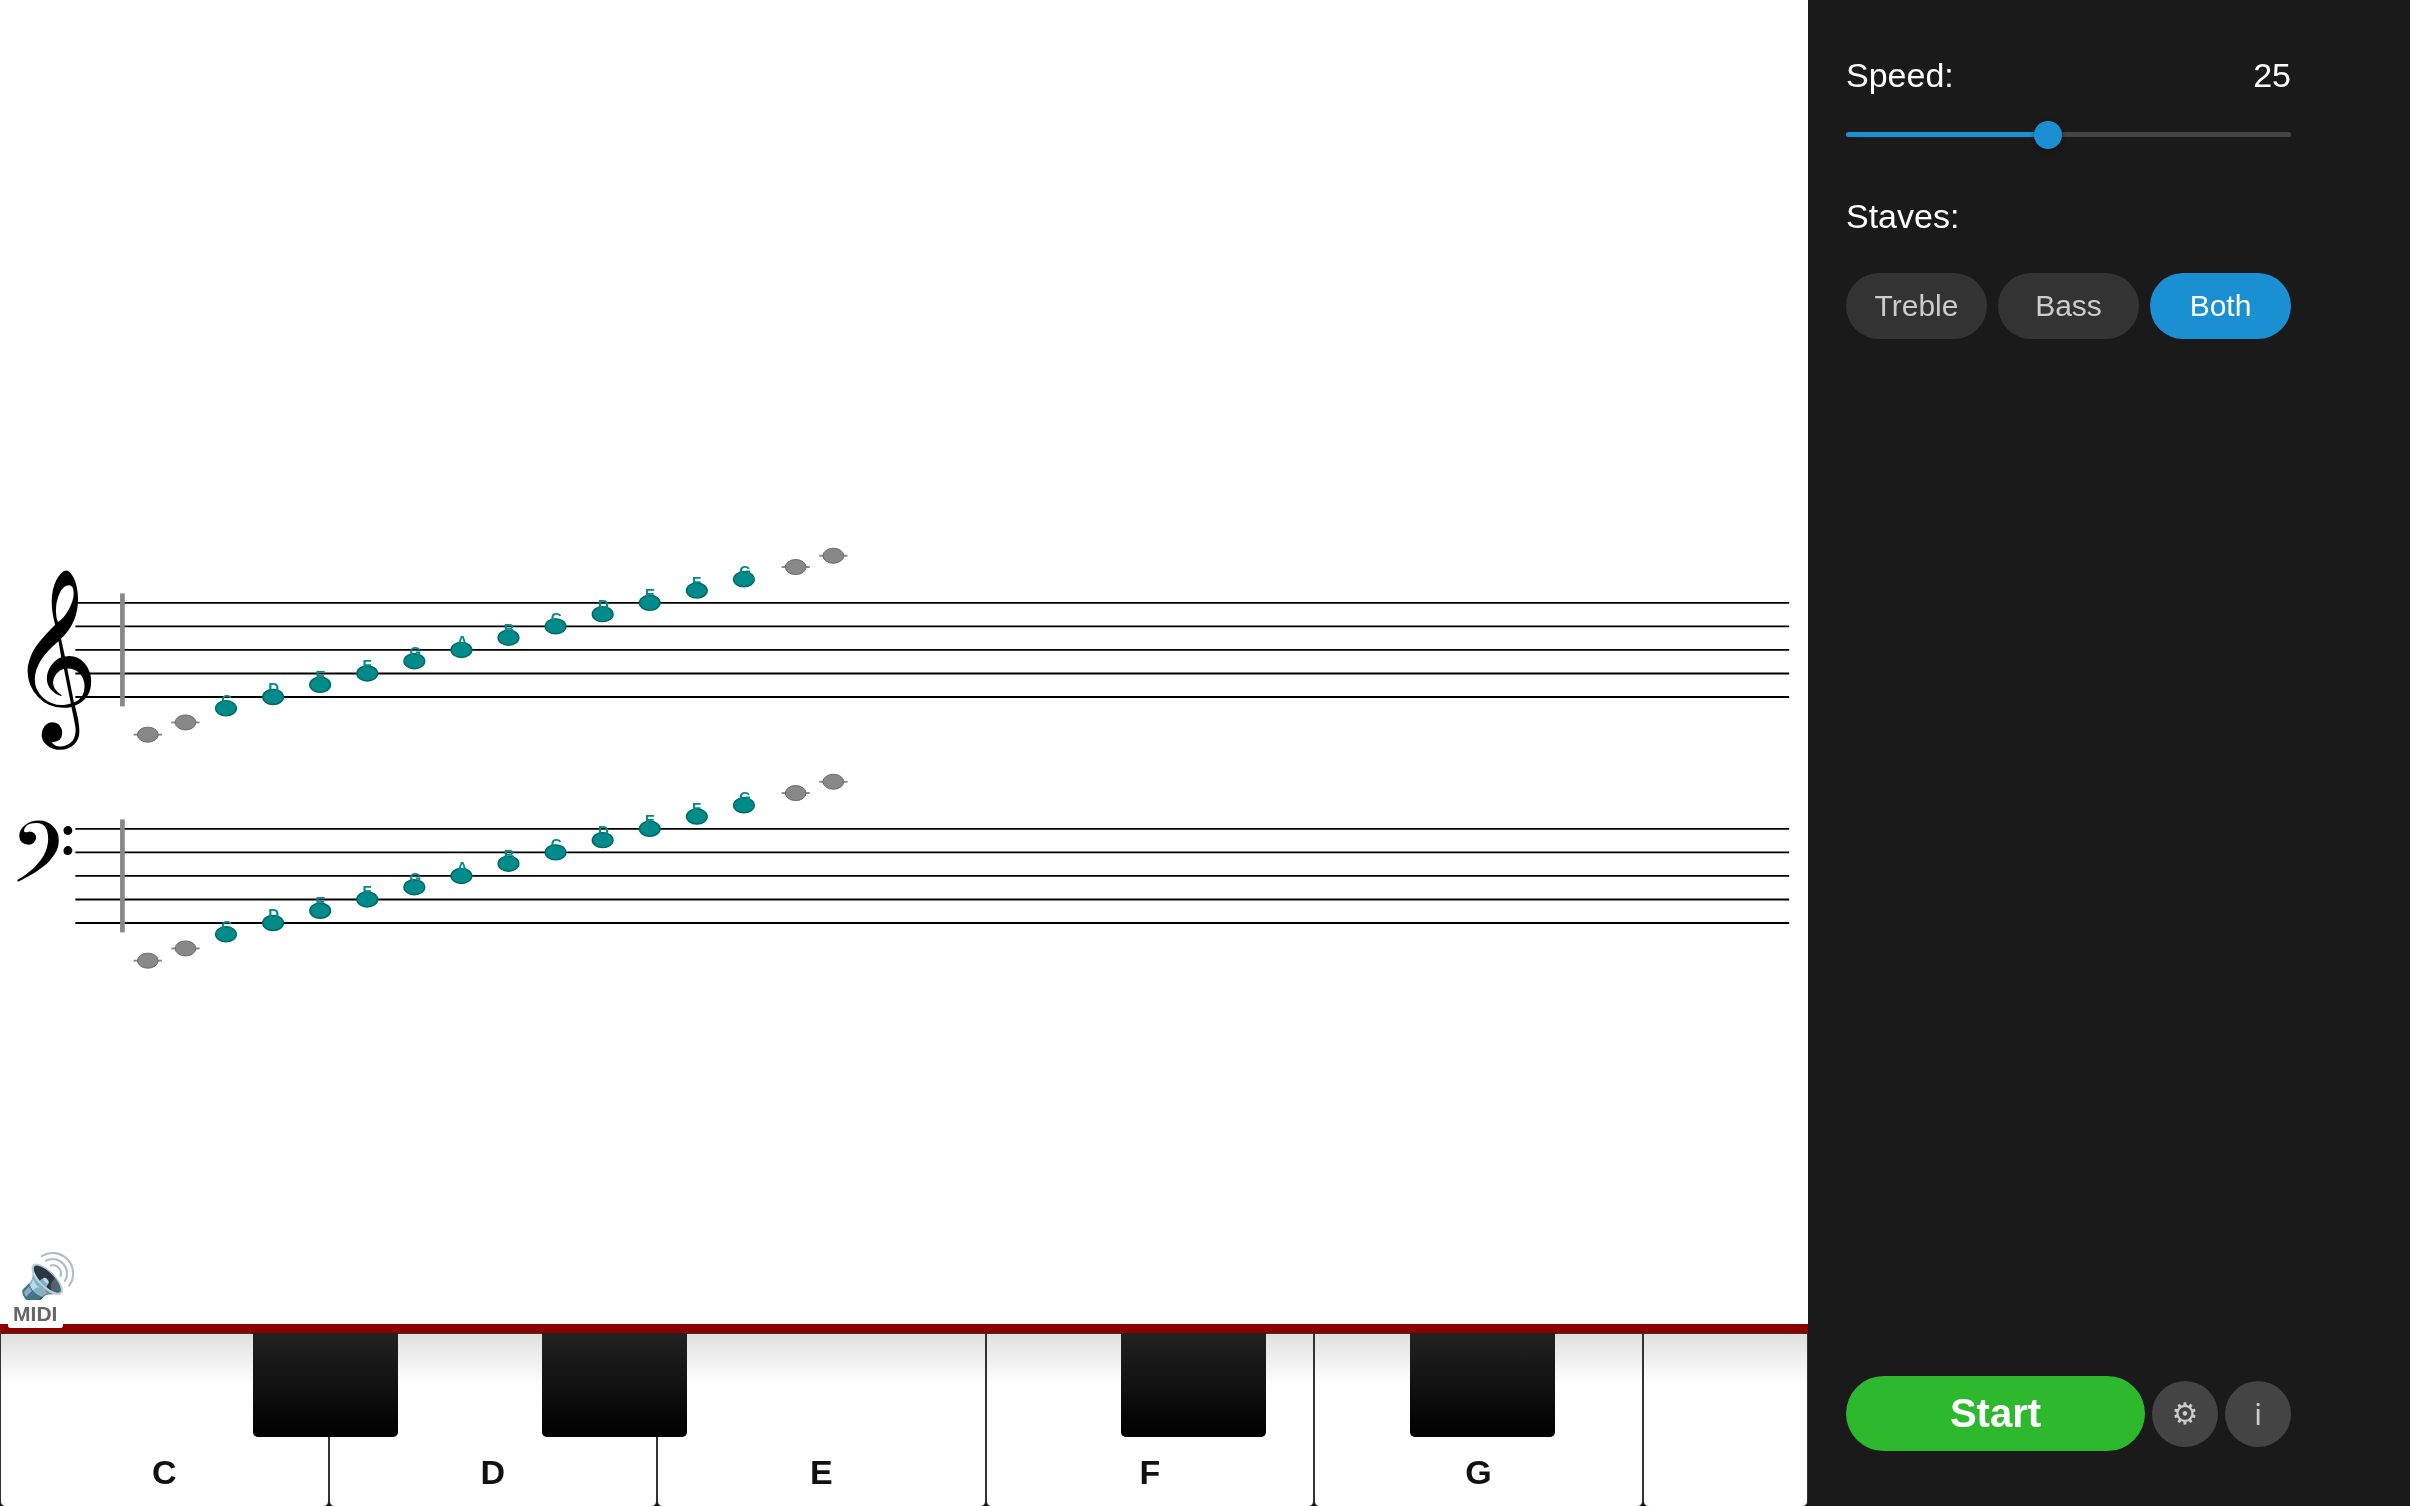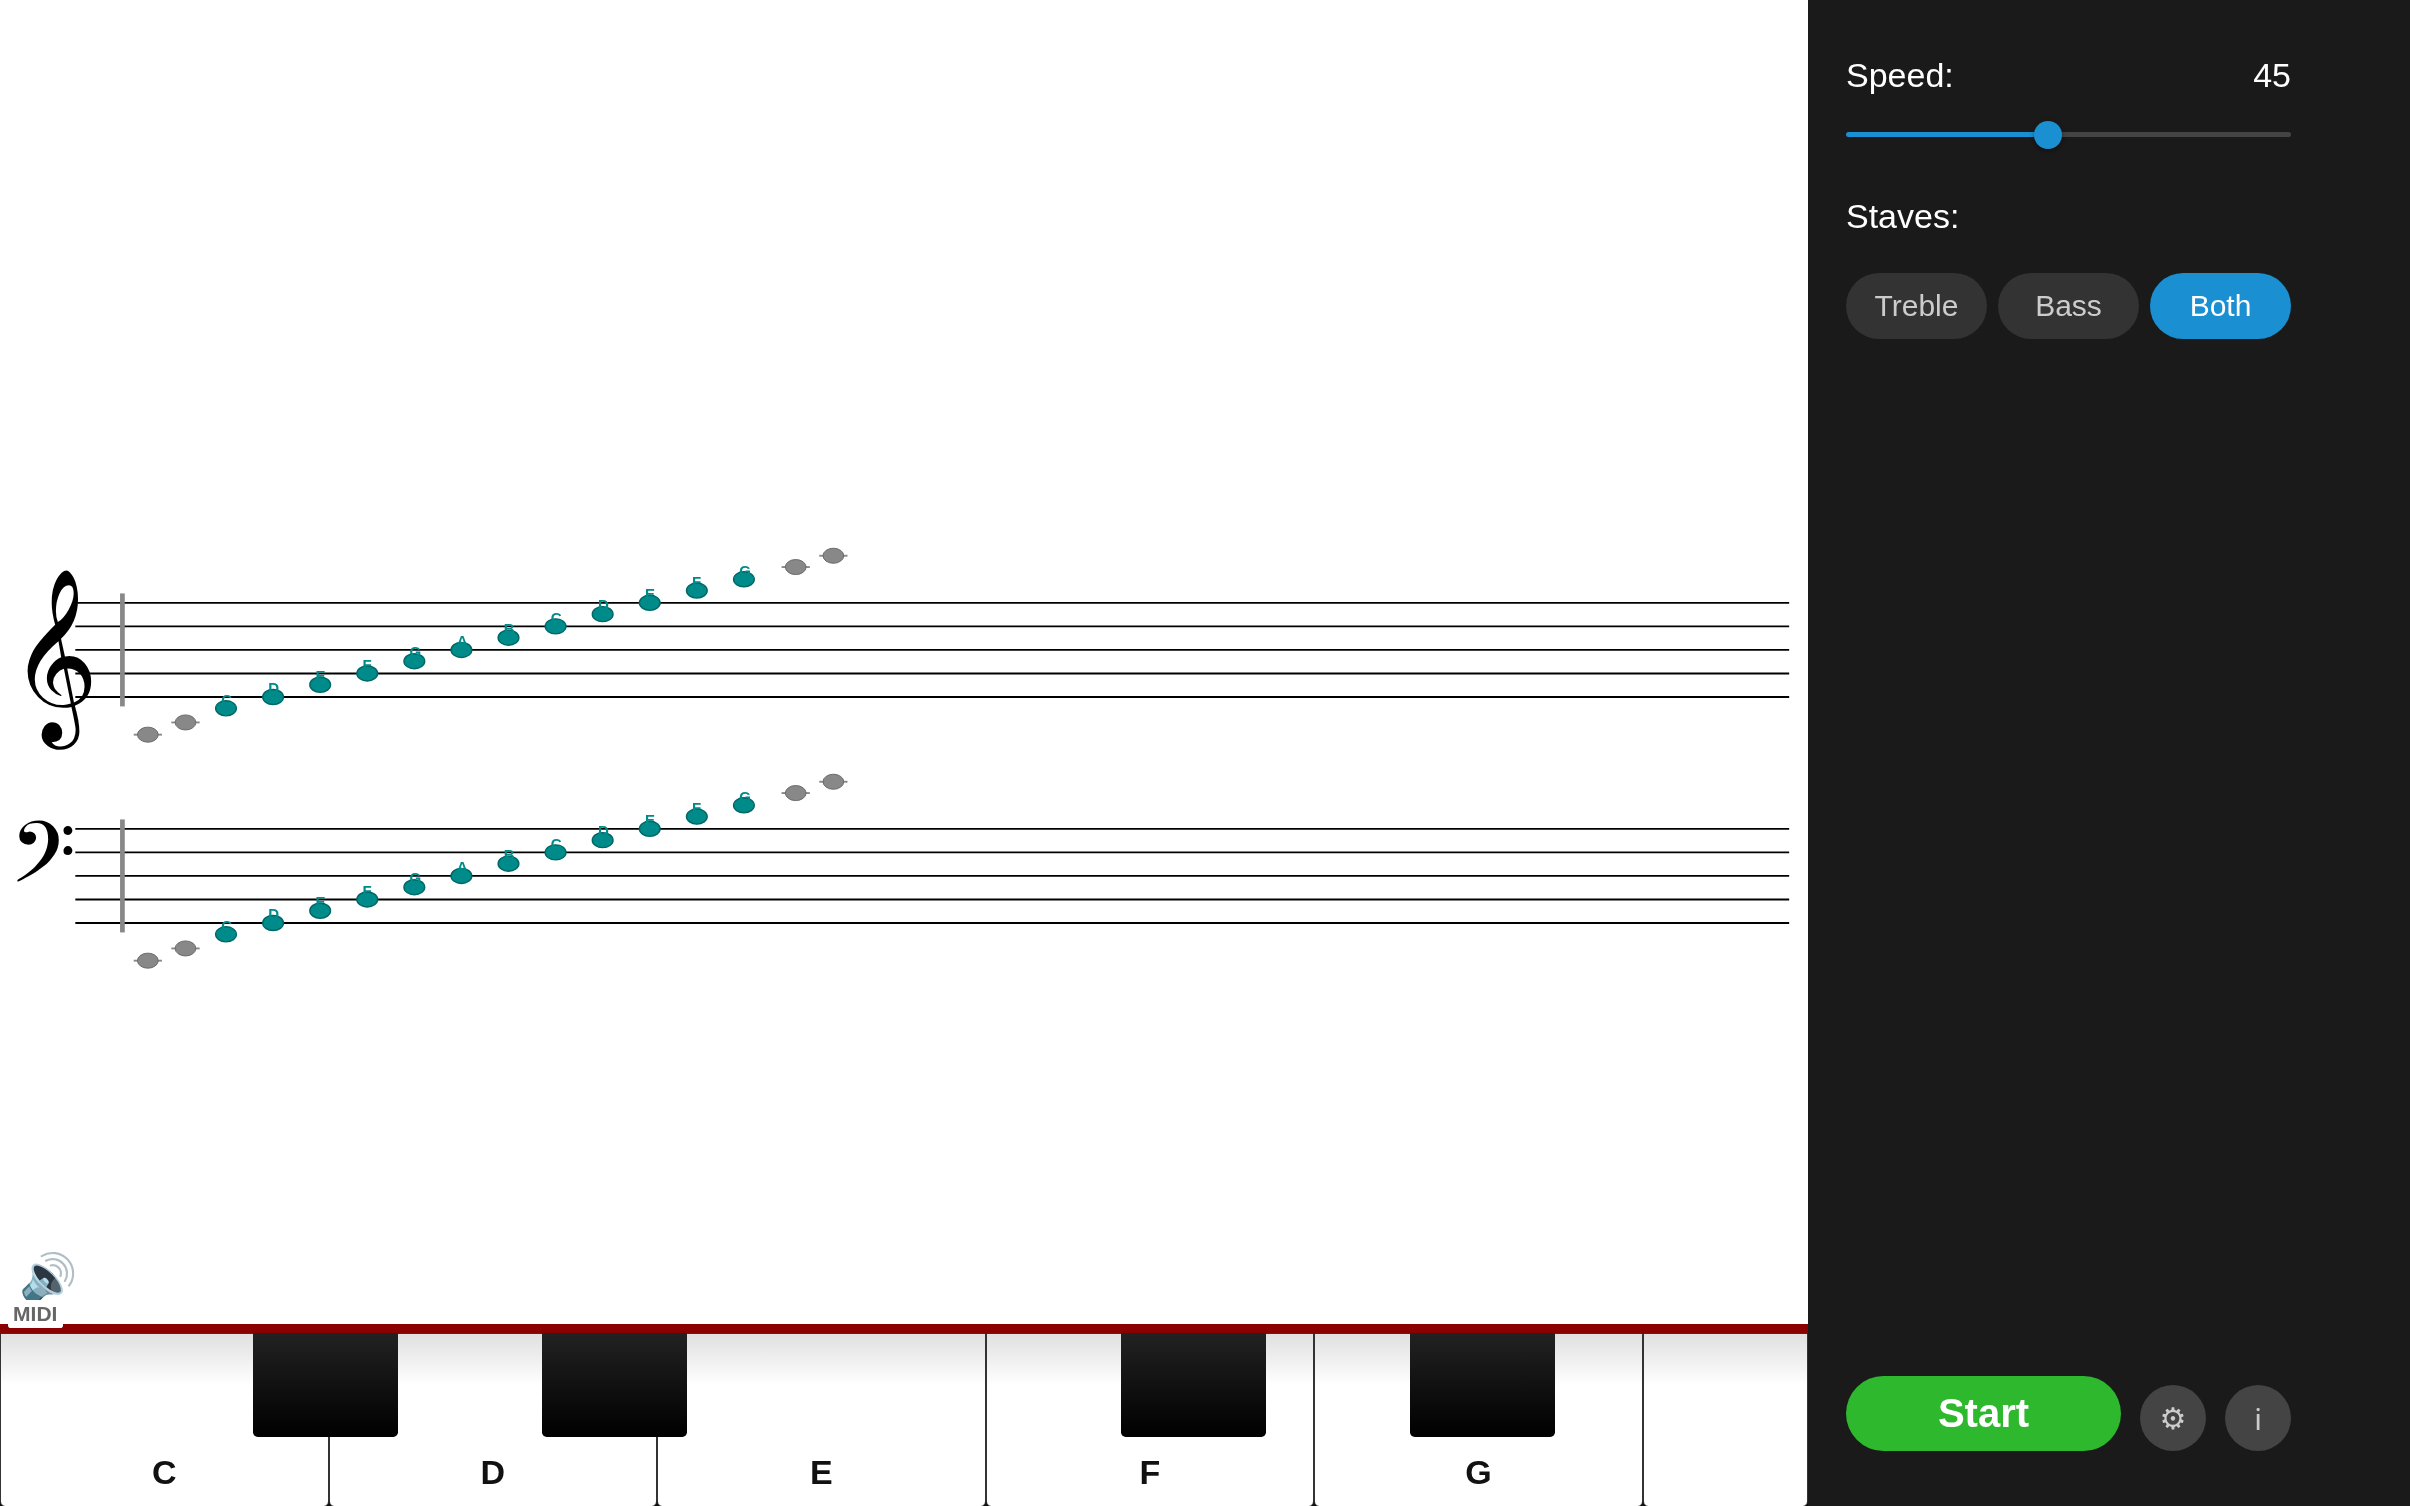--- a/index.html
+++ b/index.html
@@ -151,22 +151,22 @@
     }
 
     .stave-btn.active {
       background: #1a8fd1;
       color: #ffffff;
     }
 
     
     .bottom-controls {
       display: flex;
-      align-items: flex-end;
-      gap: 19px;
+      align-items: center;
+      gap: 7px;
       margin-top: auto;
     }
 
     .start-btn {
       flex: 1;
       height: 75px;
       background: #2db82d;
       border: none;
       border-radius: 38px;
       font-size: 40px;
@@ -397,21 +397,21 @@
       </div>
     </div>
   </div>
 </div>
 
 <div id="right-panel">
 
   <div class="control-section">
     <div class="control-row">
       <span class="control-label">Speed:</span>
-      <span class="control-value">45</span>
+      <span class="control-value">25</span>
     </div>
     <div style="position:relative; padding: 9.4px 0;">
       <input type="range" min="0" max="100" value="45" style="width: 100%; appearance: none; height: 5.6px; border-radius: 2.8px; outline: none; cursor: pointer; background: linear-gradient(to right, rgb(26, 143, 209) 45%, rgb(68, 68, 68) 45%);">
     </div>
   </div>
 
 
   <div class="staves-section">
     <div class="staves-label">Staves:</div>
     <div class="staves-buttons">

